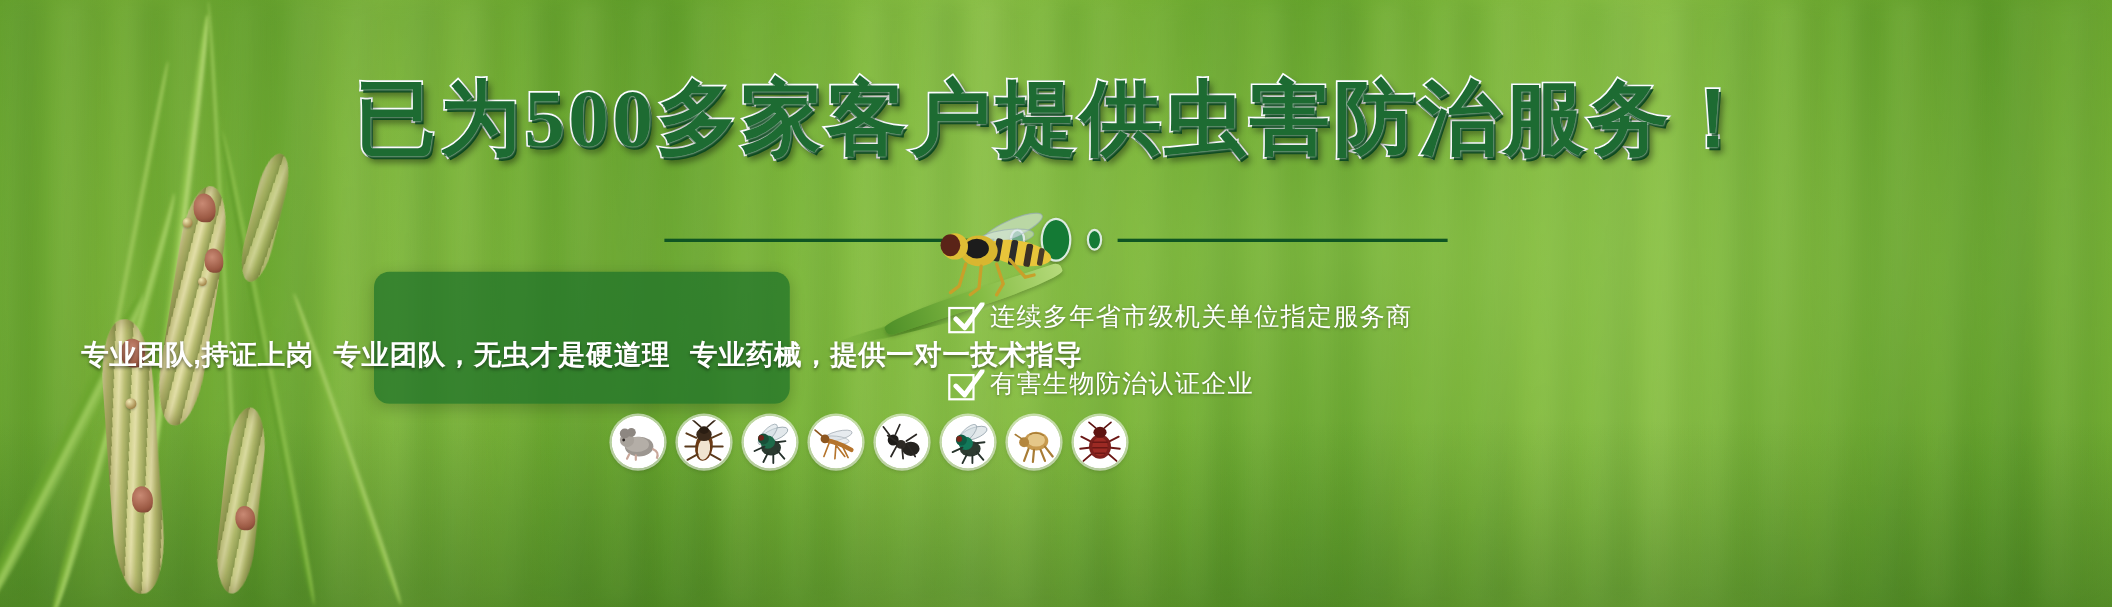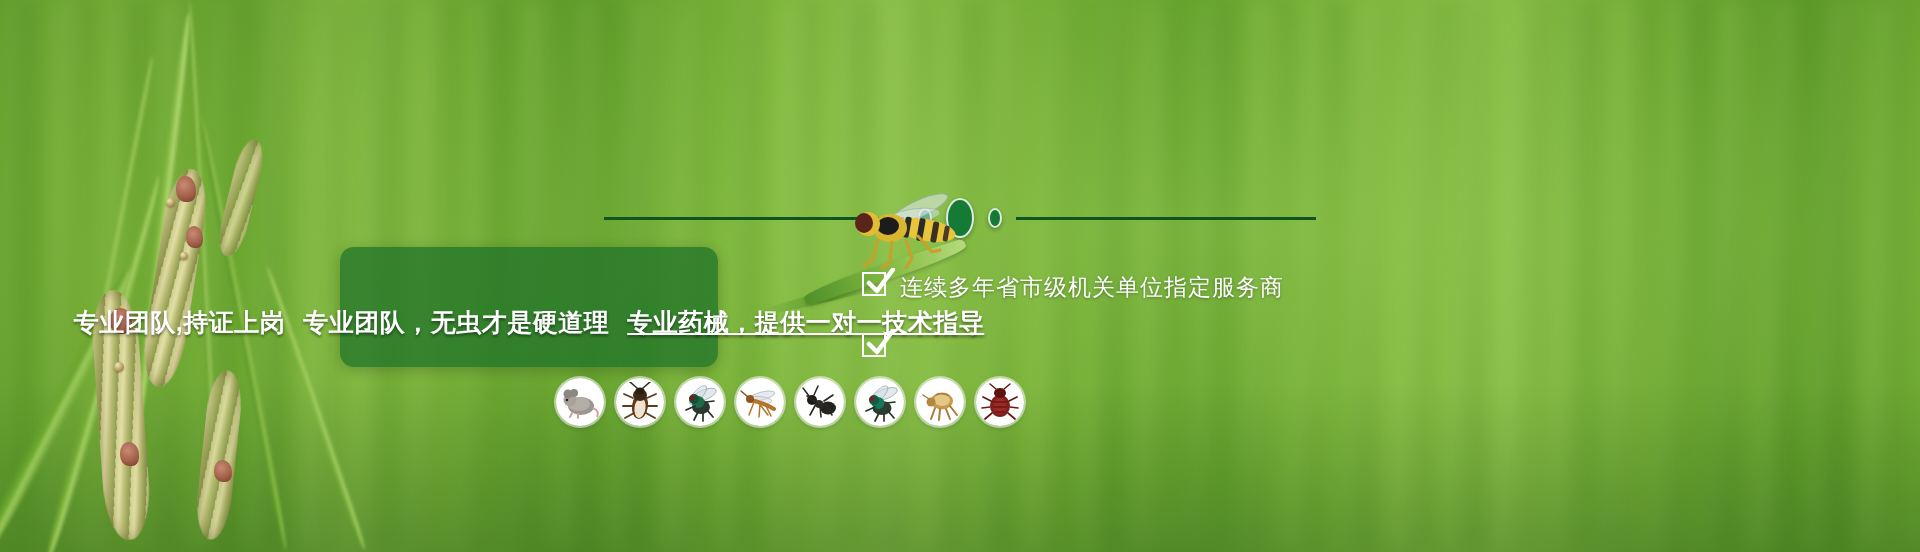--- a/index.html
+++ b/index.html
@@ -172,30 +172,30 @@
   }
   .pline {
     color:#ffffff;
     font-weight:bold;
     white-space:nowrap;
     text-shadow:0 2px 3px rgba(0,0,0,.45);
     letter-spacing:.5px;
   }
   .pline.l1 { font-size:25px; }
   .pline.l2 { font-size:25px; }
-  .pline.l3 { font-size:25px;text-decoration:underline; }
+  .pline.l3 { font-size:25px; }
 
   
   .bullets {
     position:absolute;
     left:862px; top:272px;
     display:flex; flex-direction:column;
     gap:30px;
   }
-  .bullet { display:flex; align-items:flex-start; gap:14px; }
+  .bullet { display:flex; align-items:flex-end; gap:14px; }
   .chk {
     width:24px; height:24px;
     border:2px solid #ffffff;
     position:relative;
     flex:0 0 auto;
   }
   .chk svg { position:absolute; left:1px; top:-6px; width:30px; height:30px; }
   .bullet-text {
     color:#ffffff;
     font-size:23px;
@@ -266,20 +266,23 @@
     <div class="rust" style="left:196px;top:186px;width:20px;height:26px;"></div>
     <div class="rust" style="left:206px;top:236px;width:17px;height:22px;"></div>
     <div class="rust" style="left:130px;top:318px;width:22px;height:26px;"></div>
     <div class="rust" style="left:140px;top:452px;width:19px;height:24px;"></div>
     <div class="rust" style="left:234px;top:470px;width:18px;height:22px;"></div>
     <div class="dot-seed" style="left:186px;top:208px;width:9px;height:9px;"></div>
     <div class="dot-seed" style="left:200px;top:262px;width:8px;height:8px;"></div>
     <div class="dot-seed" style="left:134px;top:372px;width:10px;height:10px;"></div>
   </div>
 
+  <div class="headline">
+    <span class="headline-inner">已为500多家客户提供虫害防治服务！</span>
+  </div>
 
   <div class="divider">
     <span class="rule"></span>
     <span class="dot d-sm"></span>
     <span class="dot d-lg"></span>
     <span class="dot d-sm"></span>
     <span class="rule"></span>
   </div>
 
   <div class="panel"></div>
@@ -328,20 +331,21 @@
       </span>
       <span class="bullet-text">连续多年省市级机关单位指定服务商</span>
     </div>
 
     <div class="bullet">
       <span class="chk">
         <svg viewBox="0 0 30 30">
           <path d="M4 15 L12 23 L29 0" stroke="#ffffff" stroke-width="4.5" fill="none" stroke-linecap="round" stroke-linejoin="round"></path>
         </svg>
       </span>
+      <span class="bullet-text">有害生物防治认证企业</span>
     </div>
 
   </div>
 
   <div class="pests">
 
     <div class="pest">
       <svg viewBox="0 0 40 40">
         <ellipse cx="21" cy="24" rx="13" ry="9" fill="#9c9690"></ellipse>
         <ellipse cx="19" cy="22" rx="11" ry="7" fill="#b4aea7"></ellipse>

